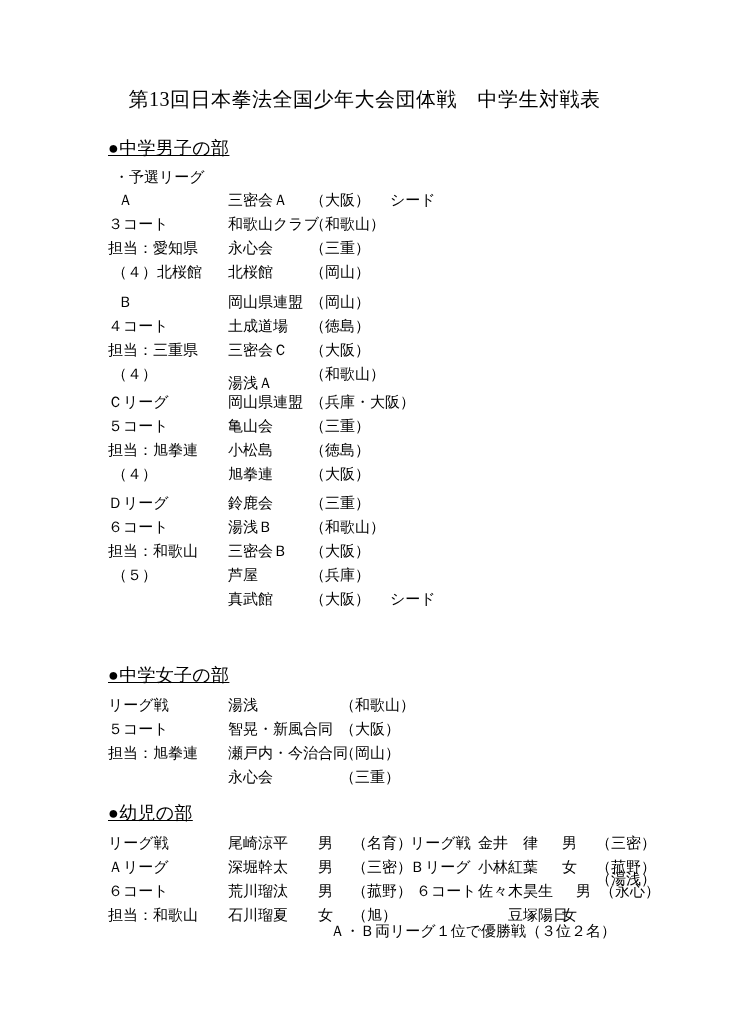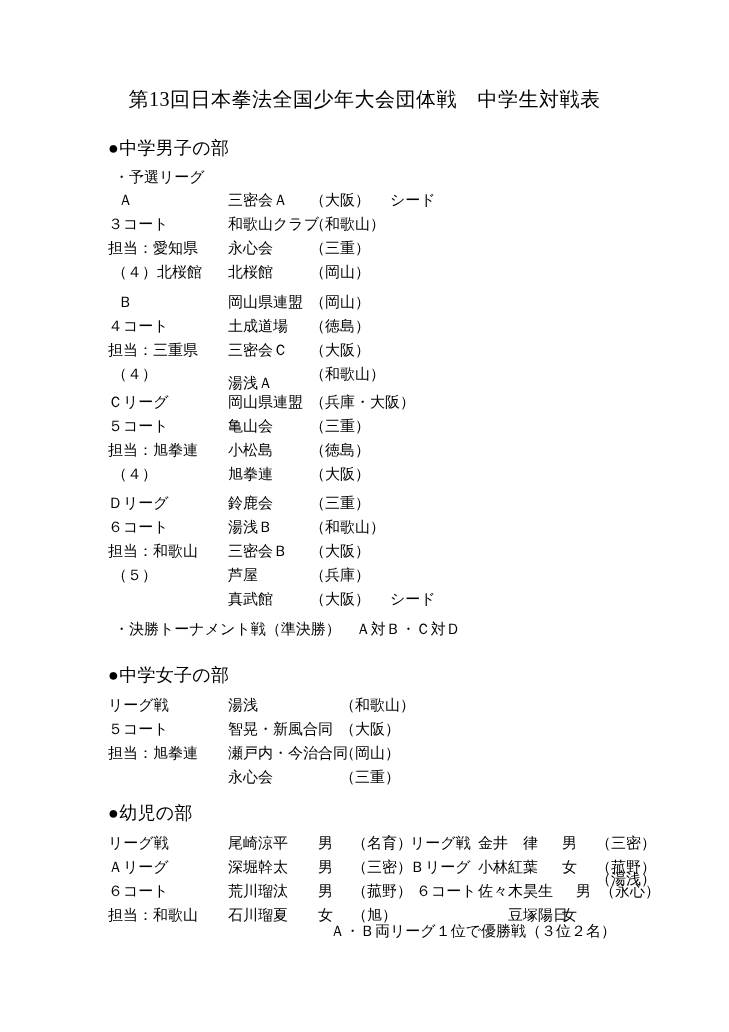--- a/index.html
+++ b/index.html
@@ -30,20 +30,21 @@
     text-align: center;
     font-size: 20px;
     letter-spacing: 0.5px;
     white-space: nowrap;
   }
   .section-head {
     position: absolute;
     font-size: 18px;
     white-space: nowrap;
     letter-spacing: 0.3px;
+    text-decoration: underline;
   }
   .subhead {
     position: absolute;
     font-size: 15px;
     white-space: nowrap;
   }
   .cell {
     position: absolute;
     white-space: nowrap;
     font-size: 15px;
@@ -152,21 +153,20 @@
 
     <div class="cell c-label-ind" style="top:564px; left:112px;">（５）</div>
     <div class="cell c-team" style="top:564px;">芦屋</div>
     <div class="cell c-pref" style="top:564px;">（兵庫）</div>
 
     <div class="cell c-team" style="top:588px;">真武館</div>
     <div class="cell c-pref" style="top:588px;">（大阪）</div>
     <div class="cell c-seed" style="top:588px;">シード</div>
   </div>
 
-  <div class="note" style="left:114px; top:620px;">・決勝トーナメント戦（準決勝）　Ａ対Ｂ・Ｃ対Ｄ</div>
 
   <div class="section-head" style="left:108px; top:663px;">●中学女子の部</div>
 
   <div>
     <div class="cell c-label" style="top:694px;">リーグ戦</div>
     <div class="cell c-team" style="top:694px;">湯浅</div>
     <div class="cell c-pref" style="top:694px; left:340px;">（和歌山）</div>
 
     <div class="cell c-label" style="top:718px;">５コート</div>
     <div class="cell c-team" style="top:718px;">智晃・新風合同</div>

